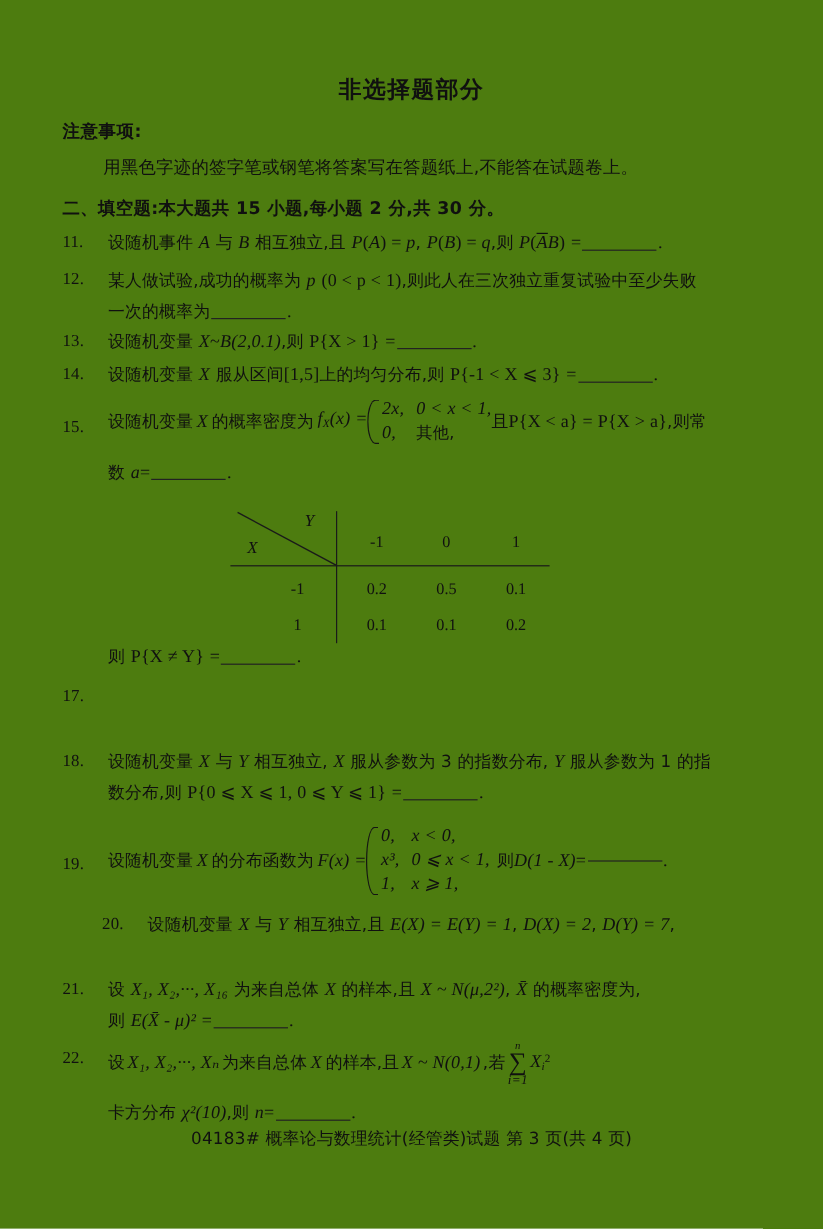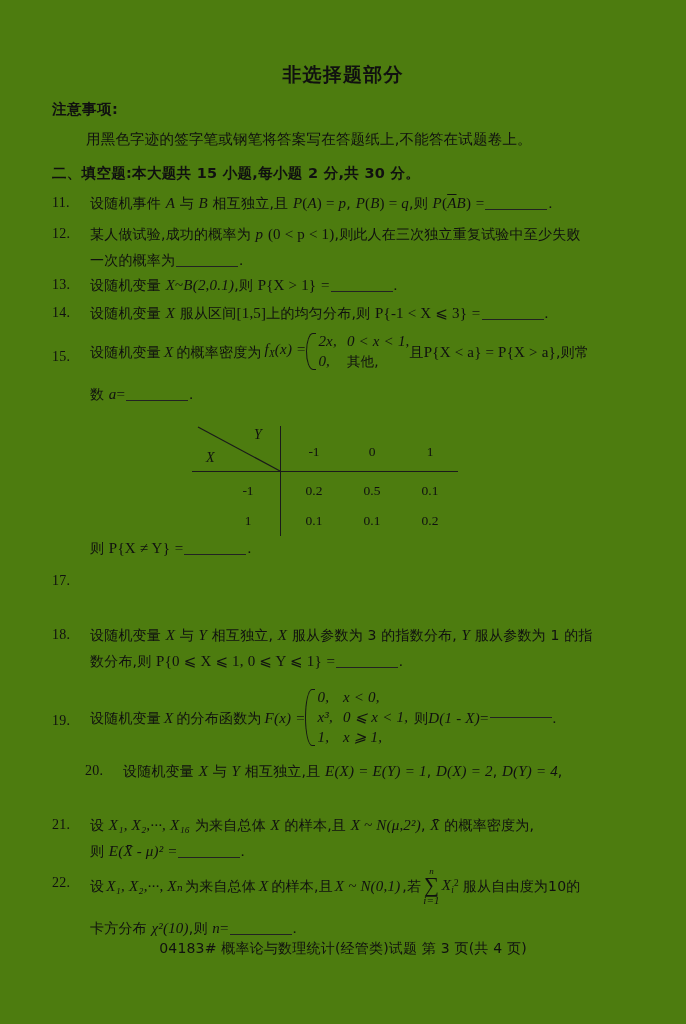--- a/index.html
+++ b/index.html
@@ -384,21 +384,21 @@
   <div class="q" style="top:758px;left:52px;width:610px;margin-left:33px;">
     <span class="no">20.</span>
     <span class="body">
       <span>设随机变量</span>
       <span class="m">X</span>
       <span>与</span>
       <span class="m">Y</span>
       <span>相互独立,且</span>
       <span class="mn" style="font-style:italic;">E(X) = E(Y) = 1</span><span>,</span>
       <span class="mn" style="font-style:italic;">D(X) = 2</span><span>,</span>
-      <span class="mn" style="font-style:italic;">D(Y) = 4</span><span>,</span>
+      <span class="mn" style="font-style:italic;">D(Y) = 7</span><span>,</span>
     </span>
   </div>
 
   <div class="q" style="top:812px;left:52px;width:610px;">
     <span class="no">21.</span>
     <span class="body">
       <span>设</span>
       <span class="mn" style="font-style:italic;">X₁, X₂,···, X₁₆</span>
       <span>为来自总体</span>
       <span class="m">X</span>
@@ -423,21 +423,20 @@
       <span class="m" style="padding:0 3px;">X</span>
       <span>的样本,且</span>
       <span class="mn" style="font-style:italic;padding:0 2px;">X ~ N(0,1)</span>
         <span>,若</span>
       <span class="sum">
         <span class="top">n</span>
         <span class="big">∑</span>
         <span class="bot">i=1</span>
       </span>
       <span class="mn" style="font-style:italic;"><span class="m">X</span><sub>i</sub><sup>2</sup></span>
-      <span style="padding-left:4px;">服从自由度为10的</span>
     </span>
     <span class="line2" style="margin-top:4px;">
       <span>卡方分布</span>
       <span class="mn" style="font-style:italic;">χ²(10)</span><span>,则</span>
       <span class="m">n</span><span class="mn">=</span><span class="blank"></span><span class="mn">.</span>
     </span>
   </div>
 
   <div id="page-footer">04183#  概率论与数理统计(经管类)试题  第 3 页(共 4 页)</div>
 

